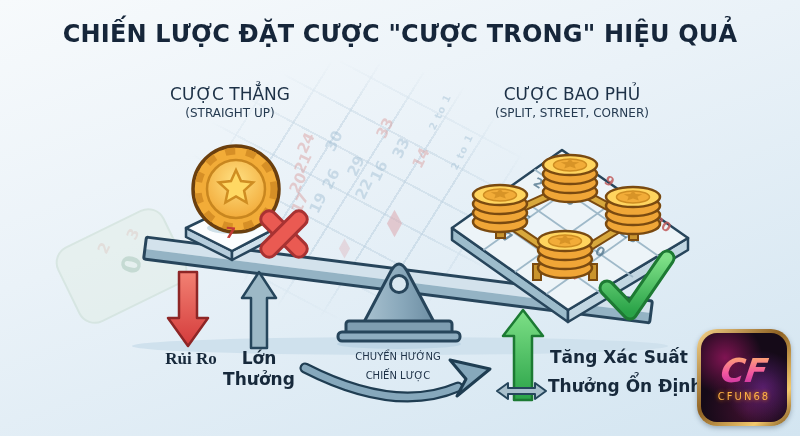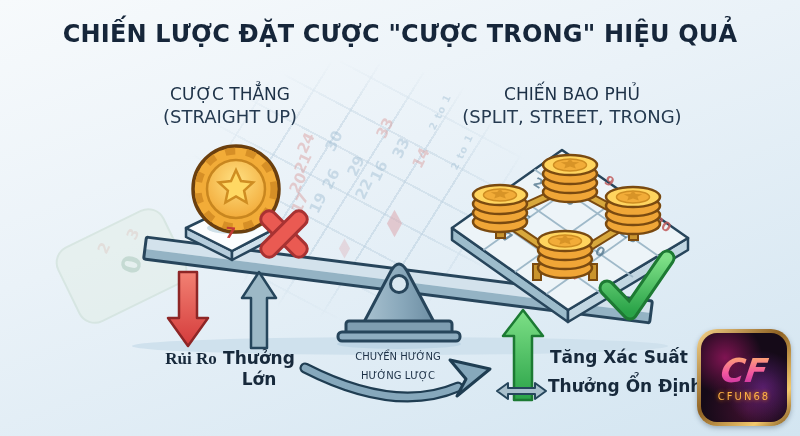--- a/index.html
+++ b/index.html
@@ -41,21 +41,21 @@
   svg text{font-family:"DejaVu Sans","Liberation Sans",sans-serif;}
   .gridnum{font-weight:bold;font-size:13px;fill:#54788f;opacity:.8;text-anchor:middle;}
   .gridnum.red{fill:#c05a5a;opacity:.85;}
   
   .title{
     position:absolute;top:20px;left:0;width:800px;text-align:center;
     font-size:24px;font-weight:800;letter-spacing:.2px;color:#16263a;
   }
   .bet-head{position:absolute;text-align:center;}
   .bet-head .h{font-size:17px;font-weight:normal;color:#1c3046;}
-  .bet-head .s{font-size:18px;color:#253a50;margin-top:2px;}
+  .bet-head .s{font-size:12px;color:#253a50;margin-top:2px;}
   .lbl{position:absolute;text-align:center;font-size:17px;font-weight:600;color:#17293b;line-height:21px;}
   .lbl.shift{font-size:10px;font-weight:normal;line-height:19px;color:#1c3046;}
   .lbl.row{text-align:left;white-space:nowrap;}
   
   .logo{
     position:absolute;left:697px;top:329px;width:94px;height:97px;border-radius:20px;
     background:linear-gradient(135deg,#f7d58b,#8f6224 45%,#f3c96e 80%,#7c541e);
     padding:0;box-shadow:0 2px 5px rgba(40,60,80,.35);
   }
   .logo-inner{
@@ -278,34 +278,34 @@
     </g>
   </svg>
 
   <div class="title">CHIẾN LƯỢC ĐẶT CƯỢC "CƯỢC TRONG" HIỆU QUẢ</div>
 
   <div class="bet-head" style="left:120px;top:84px;width:220px;">
     <div class="h">CƯỢC THẲNG</div>
     <div class="s">(STRAIGHT UP)</div>
   </div>
   <div class="bet-head" style="left:448px;top:84px;width:248px;">
-    <div class="h">CHIẾN BAO PHỦ</div>
-    <div class="s">(SPLIT, STREET, TRONG)</div>
+    <div class="h">CƯỢC BAO PHỦ</div>
+    <div class="s">(SPLIT, STREET, CORNER)</div>
   </div>
 
   <div class="lbl" style="left:156px;top:348px;width:70px;font-family:Liberation Serif, serif;">
     <div>Rủi Ro</div>
   </div>
   <div class="lbl" style="left:222px;top:348px;width:74px;">
+    <div>Lớn</div>
     <div>Thưởng</div>
-    <div>Lớn</div>
   </div>
   <div class="lbl shift" style="left:316px;top:347px;width:164px;">
     <div>CHUYỂN HƯỚNG</div>
-    <div>HƯỚNG LƯỢC</div>
+    <div>CHIẾN LƯỢC</div>
   </div>
   <div class="lbl row" style="left:550px;top:347px;">Tăng Xác Suất</div>
   <div class="lbl row" style="left:548px;top:376px;">Thưởng Ổn Định</div>
 
   <div class="logo">
     <div class="logo-inner">
       <div class="logo-monogram">CF</div>
       <div class="logo-text">CFUN68</div>
     </div>
   </div>

